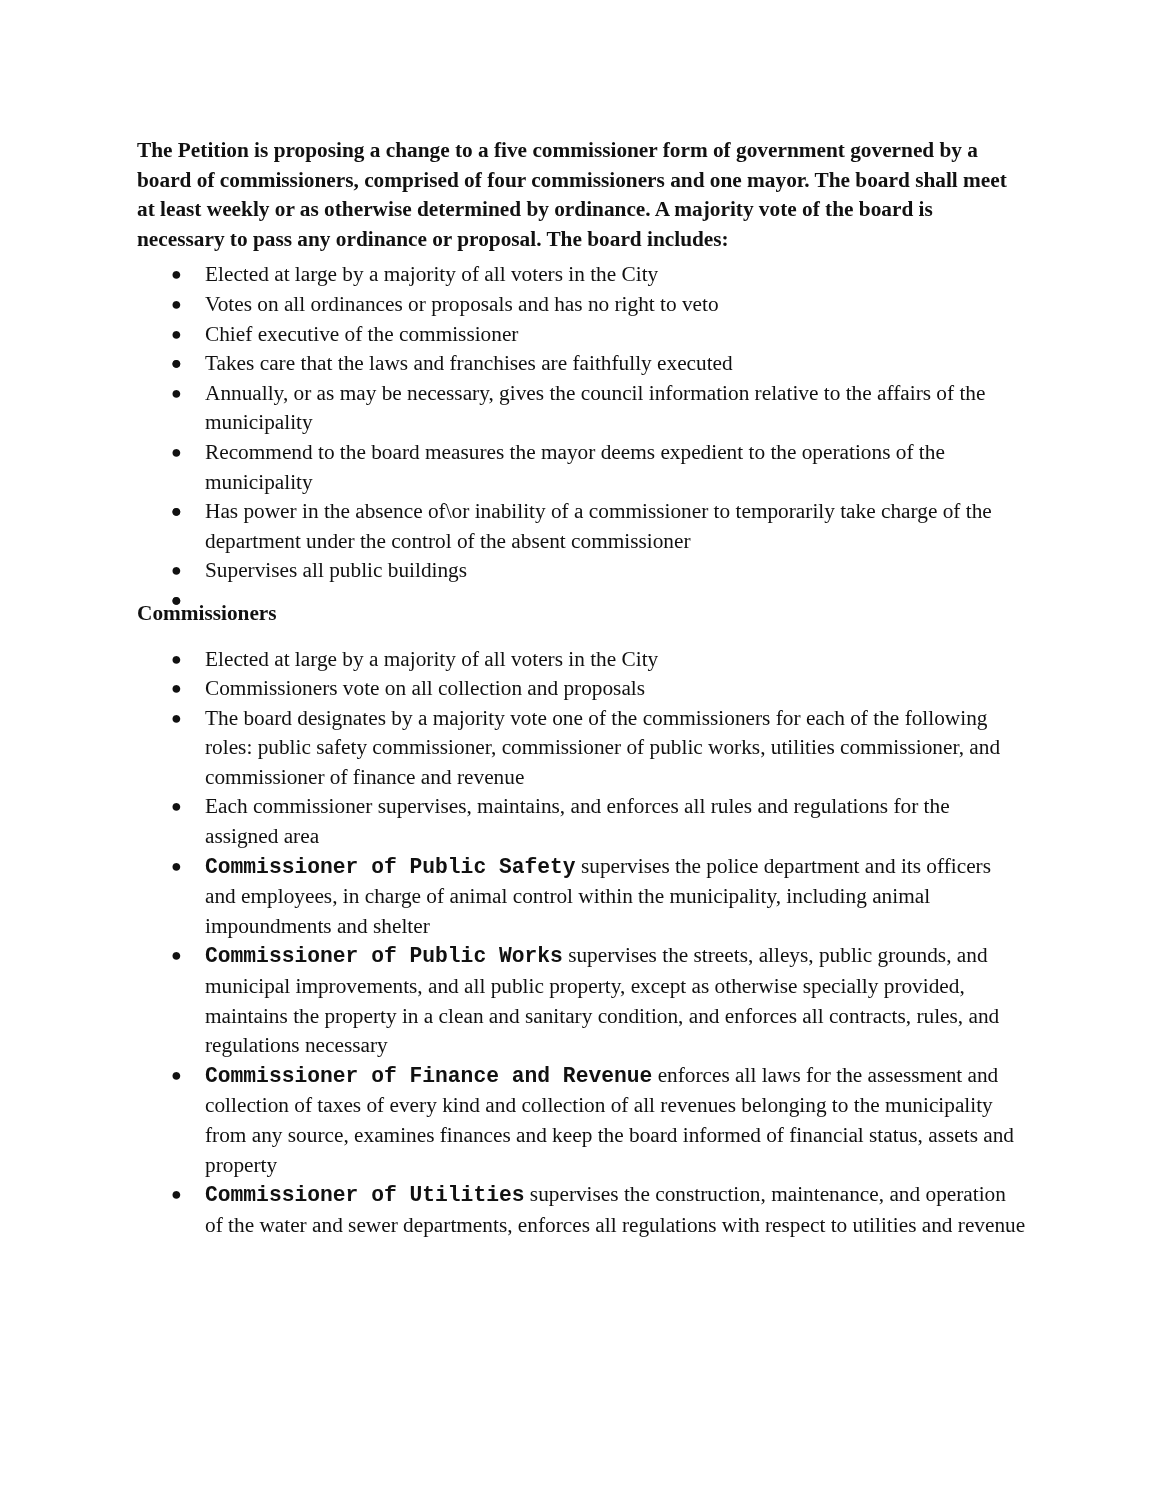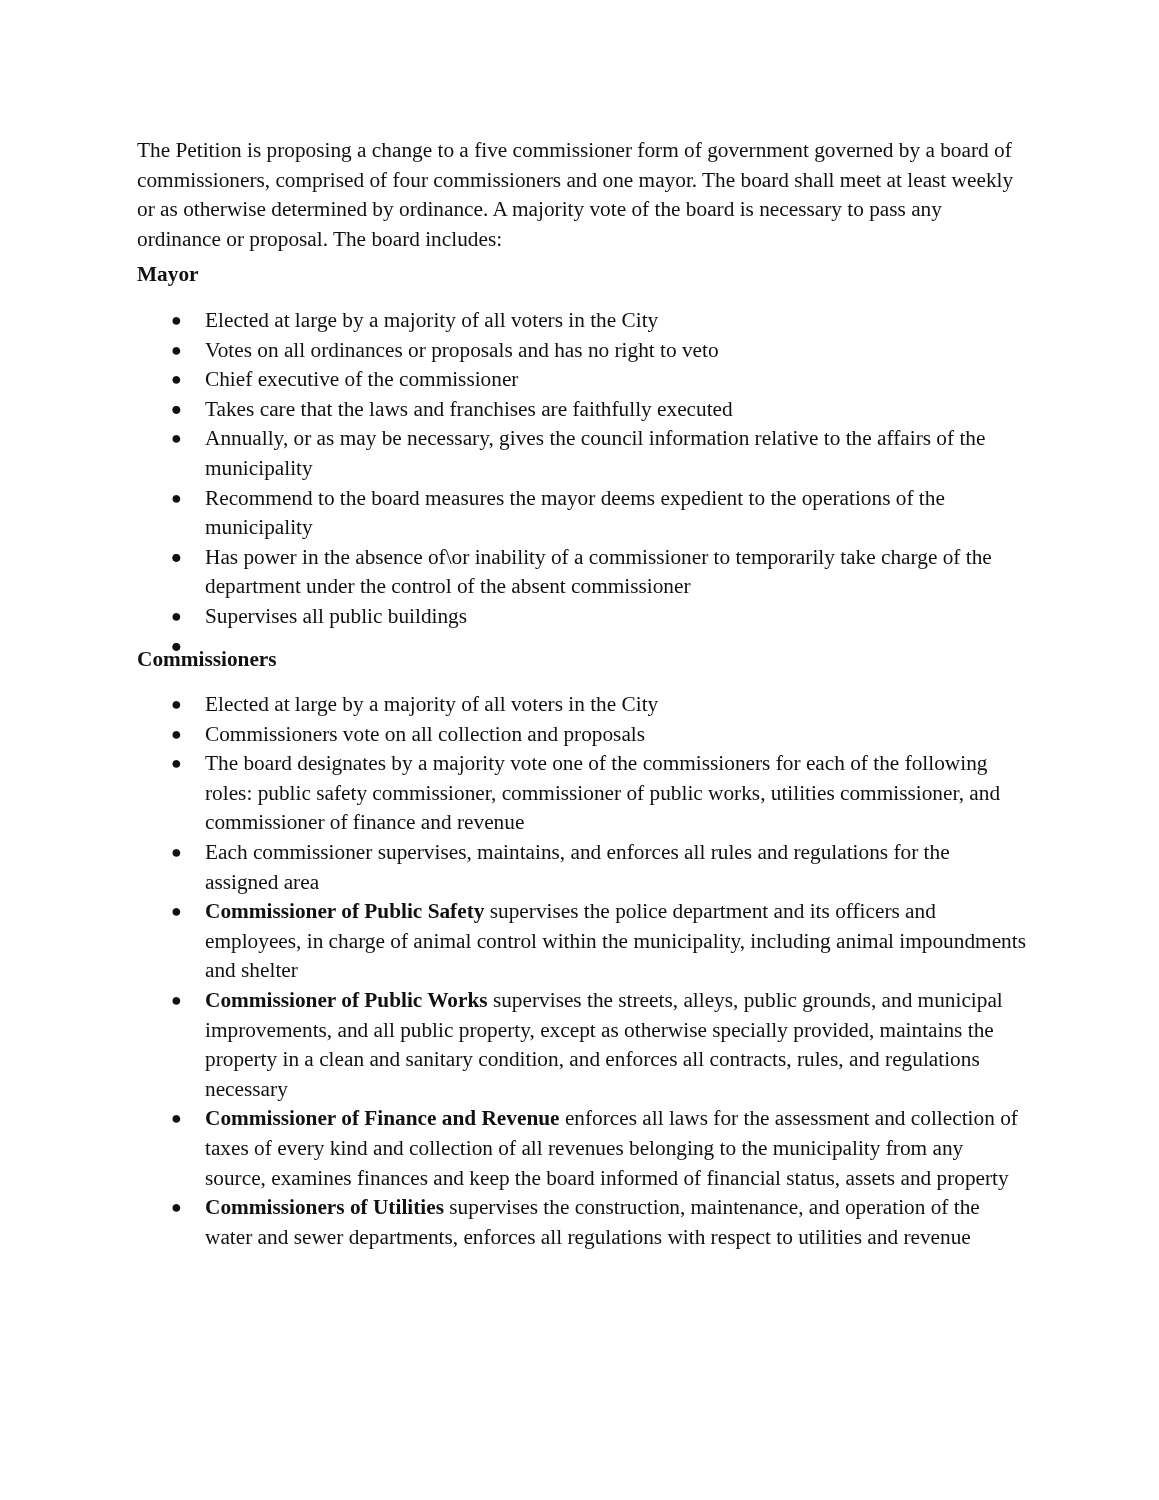--- a/index.html
+++ b/index.html
@@ -17,21 +17,21 @@
     }
     .page {
       position: absolute;
       left: 137px;
       top: 136px;
       width: 890px;
       font-size: 21.3px;
       line-height: 29.6px;
     }
     .intro {
-      font-weight: normal;
+      font-weight: bold;
       margin: 0 12px 6px 0;
     }
     .section-heading {
       font-weight: bold;
       margin: 0 0 16px 0;
     }
     ul.bullets {
       list-style: none;
       margin: 0 0 13px 0;
       padding: 0;
@@ -43,31 +43,31 @@
     }
     ul.bullets li .bullet {
       position: absolute;
       left: 34px;
       top: 0;
       font-size: 18px;
       line-height: 29.6px;
     }
     .bold-lead {
       font-weight: bold;
+      font-family: Liberation Mono, monospace;
     }
   </style>
 </head>
 <body>
 
 <div class="page">
 
   <p class="intro">The Petition is proposing a change to a five commissioner form of government governed by a board of commissioners, comprised of four commissioners and one mayor.  The board shall meet at least weekly or as otherwise determined by ordinance.  A majority vote of the board is necessary to pass any ordinance or proposal. The board includes:</p>
 
   <div>
-    <p class="section-heading">Mayor</p>
     <ul class="bullets">
       <li><span class="bullet">●</span><span>Elected at large by a majority of all voters in the City</span></li>
       <li><span class="bullet">●</span><span>Votes on all ordinances or proposals and has no right to veto</span></li>
       <li><span class="bullet">●</span><span>Chief executive of the commissioner</span></li>
       <li><span class="bullet">●</span></li>
       <li><span class="bullet">●</span><span>Takes care that the laws and franchises are faithfully executed</span></li>
       <li><span class="bullet">●</span><span>Annually, or as may be necessary, gives the council information relative to the affairs of the municipality</span></li>
       <li><span class="bullet">●</span><span>Recommend to the board measures the mayor deems expedient to the operations of the municipality</span></li>
       <li><span class="bullet">●</span></li>
       <li><span class="bullet">●</span><span>Has power in the absence of\or inability of a commissioner to temporarily take charge of the department under the control of the absent commissioner</span></li>
@@ -80,17 +80,17 @@
   <div>
     <p class="section-heading">Commissioners</p>
     <ul class="bullets">
       <li><span class="bullet">●</span><span>Elected at large by a majority of all voters in the City</span></li>
       <li><span class="bullet">●</span><span>Commissioners vote on all collection and proposals</span></li>
       <li><span class="bullet">●</span><span>The board designates by a majority vote one of the commissioners for each of the following roles: public safety commissioner, commissioner of public works, utilities commissioner, and commissioner of finance and revenue</span></li>
       <li><span class="bullet">●</span><span>Each commissioner supervises, maintains, and enforces all rules and regulations for the assigned area</span></li>
       <li><span class="bullet">●</span><span class="bold-lead">Commissioner of Public Safety</span><span> supervises the police department and its officers and employees, in charge of animal control within the municipality, including animal impoundments and shelter</span></li>
       <li><span class="bullet">●</span><span class="bold-lead">Commissioner of Public Works</span><span> supervises the streets, alleys, public grounds, and municipal improvements, and all public property, except as otherwise specially provided, maintains the property in a clean and sanitary condition, and enforces all contracts, rules, and regulations necessary</span></li>
       <li><span class="bullet">●</span><span class="bold-lead">Commissioner of Finance and Revenue</span><span> enforces all laws for the assessment and collection of taxes of every kind and collection of all revenues belonging to the municipality from any source, examines finances and keep the board informed of financial status, assets and property</span></li>
-      <li><span class="bullet">●</span><span class="bold-lead">Commissioners of Utilities</span><span> supervises the construction, maintenance, and operation of the water and sewer departments, enforces all regulations with respect to utilities and revenue</span></li>
+      <li><span class="bullet">●</span><span class="bold-lead">Commissioner of Utilities</span><span> supervises the construction, maintenance, and operation of the water and sewer departments, enforces all regulations with respect to utilities and revenue</span></li>
     </ul>
   </div>
 
 </div>
 
 </body></html>

